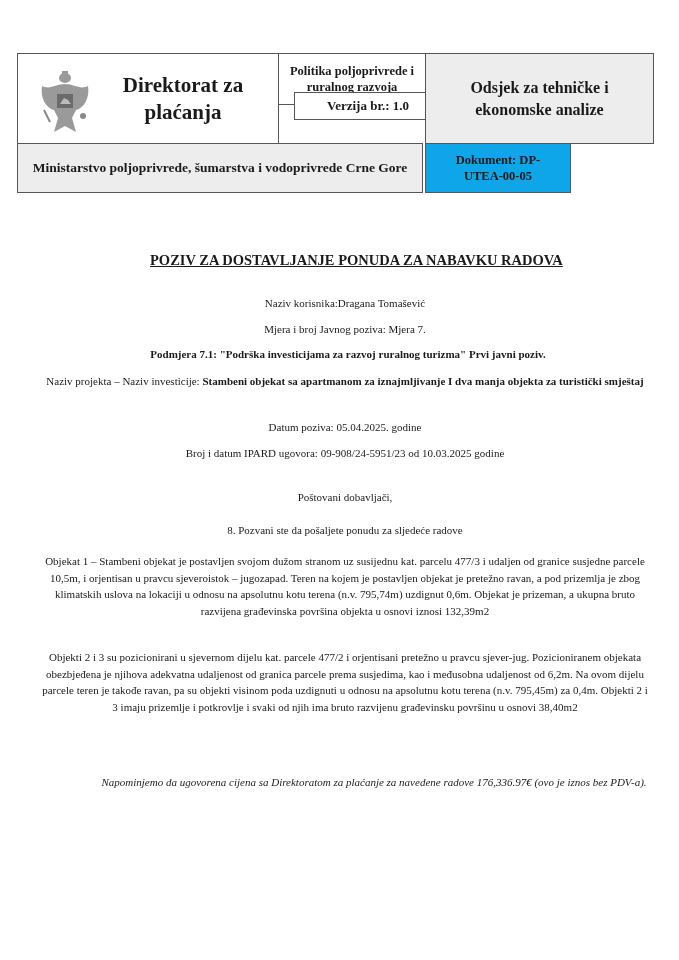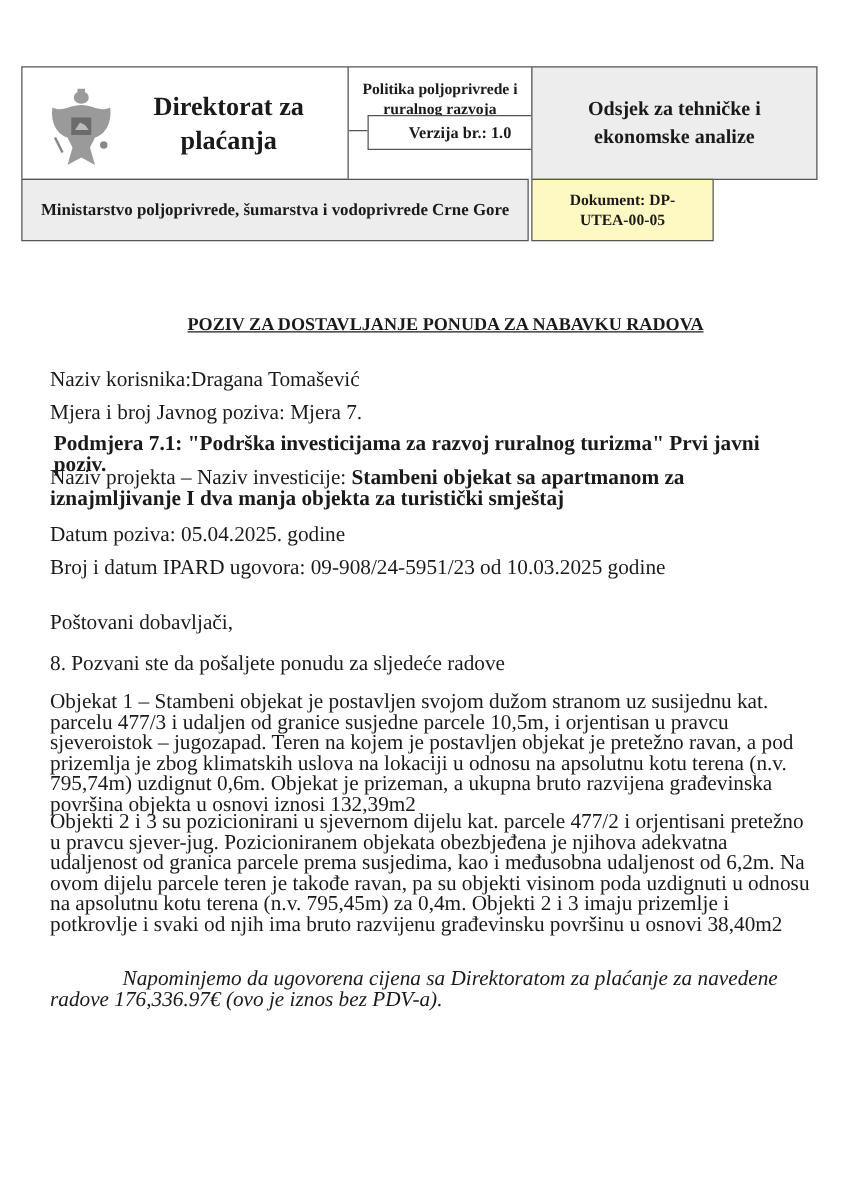--- a/index.html
+++ b/index.html
@@ -9,26 +9,26 @@
     overflow: hidden;
   }
   .hdr { position: absolute; left: 17px; top: 53px; width: 655px; height: 140px; }
   .cell { position: absolute; box-sizing: border-box; border: 1.5px solid #555; display: flex; align-items: center; justify-content: center; text-align: center; font-weight: bold; }
   .gray { background: #ededed; }
   .c-logo { left: 0; top: 0; width: 262px; height: 91px; background: #fff; }
   .c-pol { left: 261px; top: 0; width: 148px; height: 52px; font-size: 12.5px; line-height: 16px; background: #fff; }
   .c-ver { left: 261px; top: 39px; width: 148px; height: 28px; font-size: 13px; background: #fff; margin-left: 16px; }
   .c-ods { left: 408px; top: 0; width: 229px; height: 91px; font-size: 16px; line-height: 22px; }
   .c-min { left: 0; top: 90px; width: 406px; height: 50px; font-size: 13.5px; line-height: 18px; }
-  .c-dok { left: 408px; top: 90px; width: 146px; height: 50px; font-size: 12.5px; line-height: 16px; background: #fef9c3; }
+  .c-dok { left: 408px; top: 90px; width: 146px; height: 50px; font-size: 12.5px; line-height: 16px; background: #0ea5e9; }
   .c-str { left: 553px; top: 90px; width: 102px; height: 50px; font-size: 12.5px; background: #fff; }
   .title-org { font-size: 21px; line-height: 27px; margin-left: 70px; width: 180px; }
   .logo { position: absolute; left: 18px; top: 16px; width: 58px; height: 68px; }
   .doc-title { position: absolute; left: 150px; top: 252px; font-size: 14.5px; font-weight: bold; text-decoration: underline; white-space: nowrap; }
-  .p { position: absolute; left: 40px; font-size: 17px; line-height: 17px; width: 610px; }
+  .p { position: absolute; left: 40px; font-size: 11px; line-height: 17px; width: 610px; text-align: center; }
   .b { font-weight: bold; }
   .it { font-style: italic; }
 </style>
 </head>
 <body>
 
 <div class="hdr">
   <div class="cell c-pol">Politika poljoprivrede i ruralnog razvoja</div>
   <div class="cell c-logo">
     <svg class="logo" viewBox="0 0 58 68">

